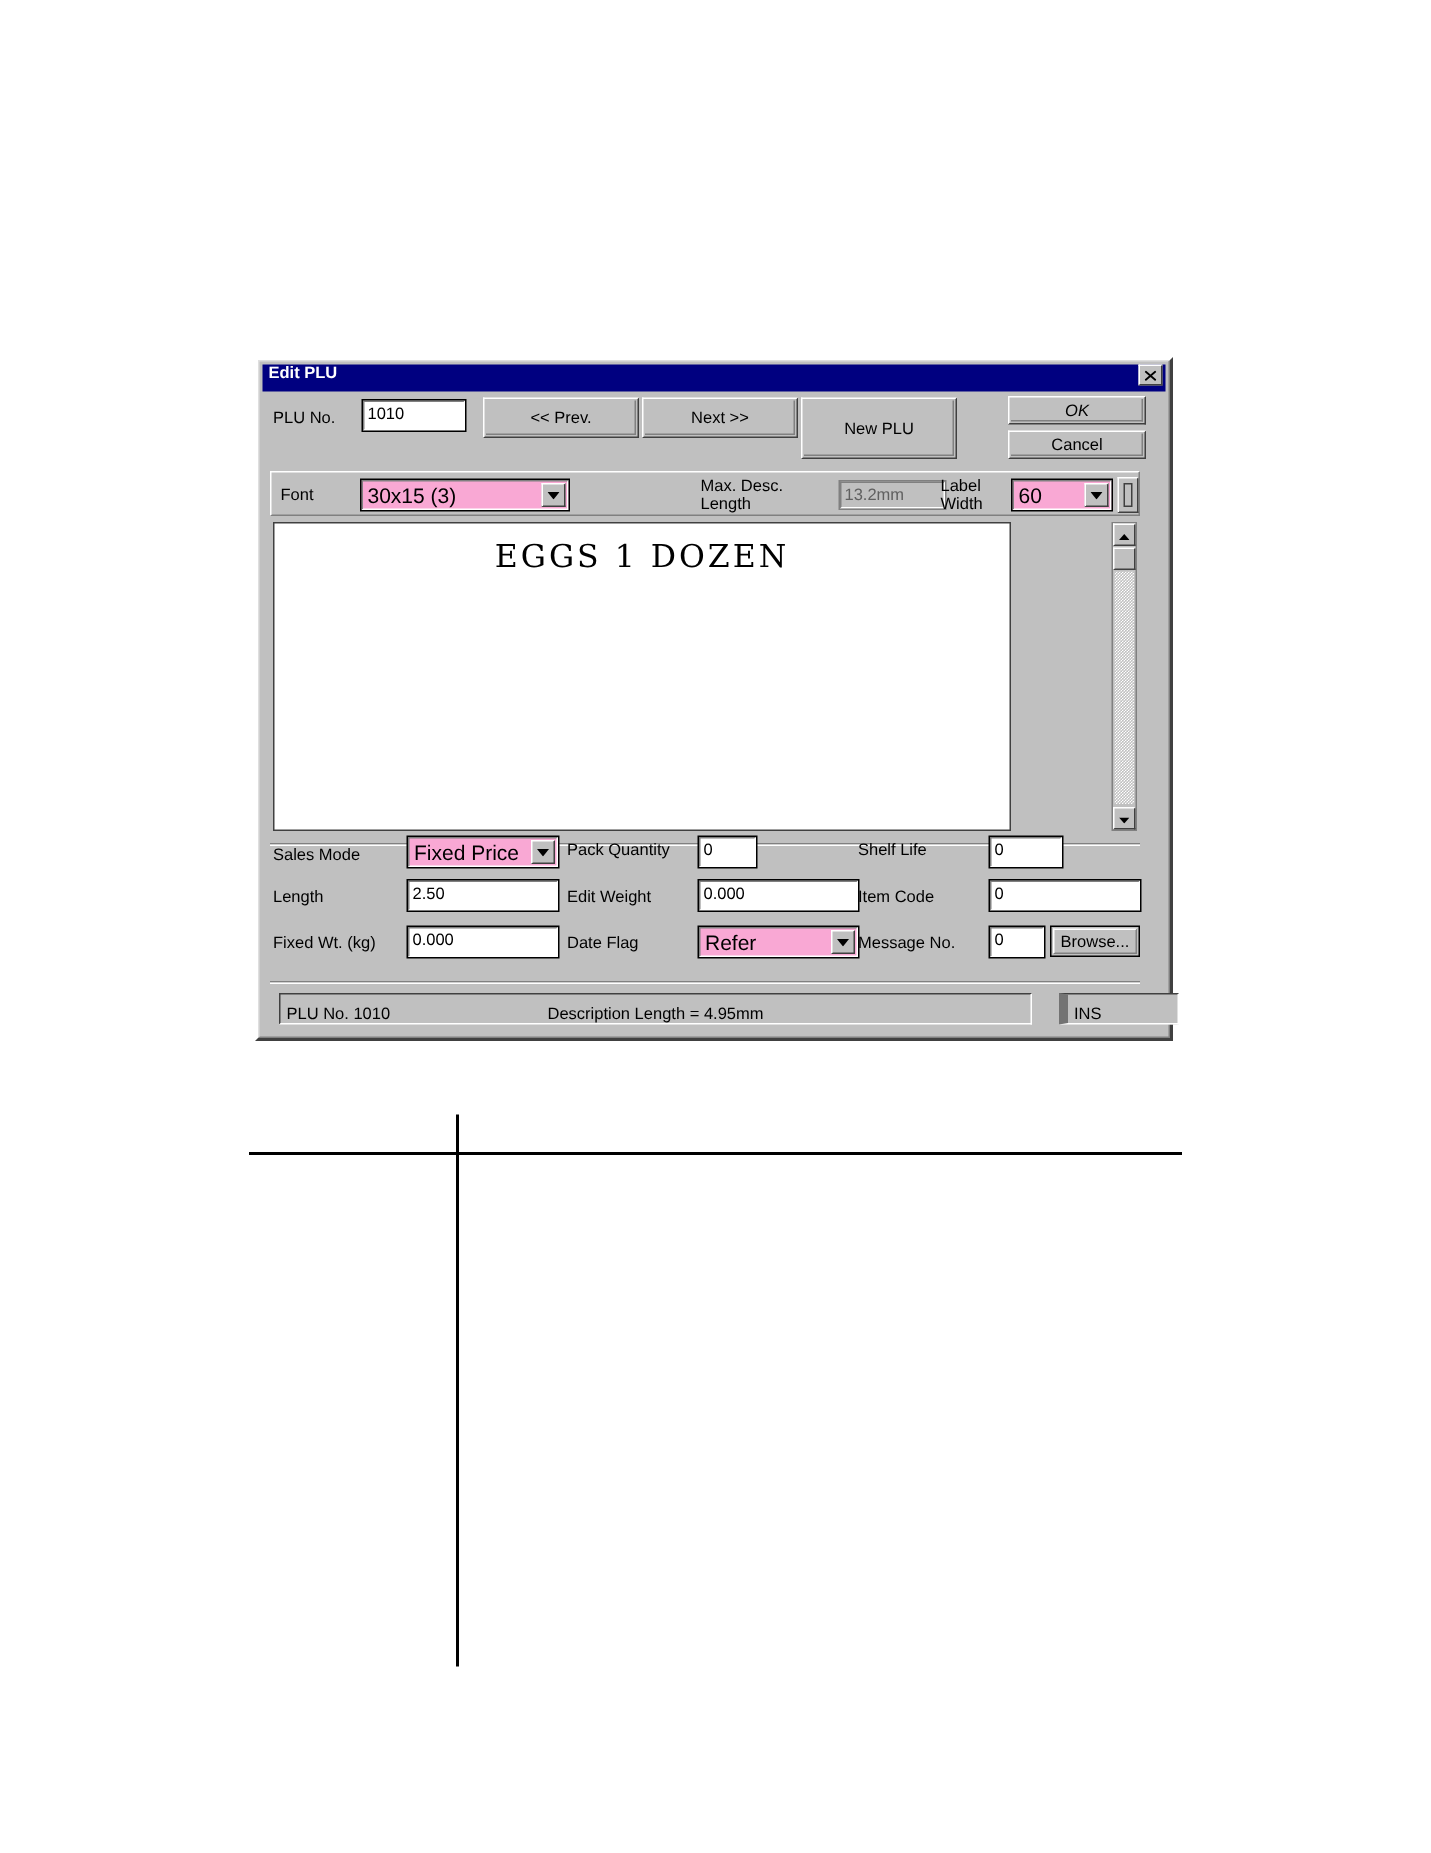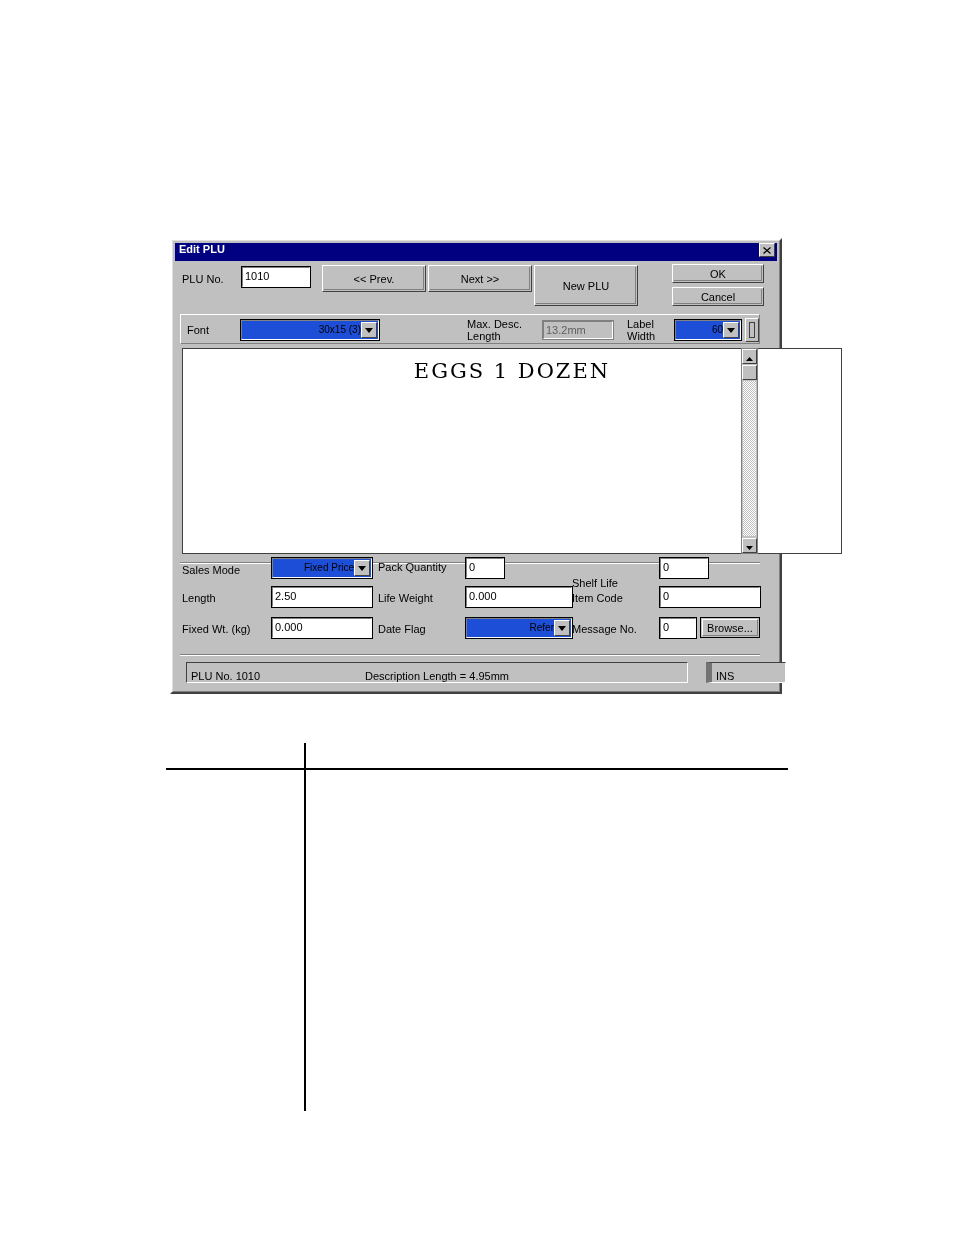--- a/index.html
+++ b/index.html
@@ -114,20 +114,21 @@
     color: #000000;
     padding: 1px 0 0 2px;
     line-height: 14px;
     overflow: hidden;
     white-space: nowrap;
   }
   .textbox.readonly {
     background: #c0c0c0;
     color: #606060;
     outline: 1px solid #808080;
+    margin-left: 17px;
   }
   .btn {
     position: absolute;
     background: #c0c0c0;
     border-top: 1px solid #ffffff;
     border-left: 1px solid #ffffff;
     border-right: 1px solid #404040;
     border-bottom: 1px solid #404040;
     box-sizing: border-box;
     font-size: 11px;
@@ -140,32 +141,31 @@
   .btn .btn-inner {
     position: absolute;
     left: 1px; top: 1px; right: 1px; bottom: 1px;
     border-right: 1px solid #808080;
     border-bottom: 1px solid #808080;
     pointer-events: none;
   }
 
   .combo {
     position: absolute;
-    background: #1d4ed8;
+    background: #f9a8d4;
     border-top: 1px solid #808080;
     border-left: 1px solid #808080;
     border-right: 1px solid #ffffff;
     border-bottom: 1px solid #ffffff;
     outline: 1px solid #000000;
     box-sizing: border-box;
-    font-size: 10px;
+    font-size: 14px;
     display: flex;
     align-items: center;
     overflow: hidden;
-    text-align: right;
   }
   .combo-text {
     flex: 1;
     padding-left: 3px;
     white-space: nowrap;
     line-height: 14px;
     color: #000000;
   }
   .combo-arrow {
     width: 16px;
@@ -197,21 +197,21 @@
   .desc-editor {
     position: absolute;
     left: 10px;
     top: 108px;
     width: 576px;
     height: 206px;
   }
   .desc-area {
     position: absolute;
     left: 0; top: 0;
-    width: 660px;
+    width: 492px;
     height: 206px;
     background: #ffffff;
     border: 1px solid #404040;
     box-sizing: border-box;
   }
   .desc-text {
     position: absolute;
     top: 10px;
     left: 0;
     width: 100%;
@@ -348,21 +348,21 @@
   </div>
   <div class="btn" style="left:256px; top:25px; width:104px; height:27px;">
     <div class="btn-inner"></div>
     <span>Next &gt;&gt;</span>
   </div>
   <div class="btn" style="left:362px; top:25px; width:104px; height:41px;">
     <div class="btn-inner"></div>
     <span>New PLU</span>
   </div>
 
-  <div class="btn" style="left:500px; top:24px; width:92px; height:19px;">
+  <div class="btn" style="left:500px; top:24px; width:92px; height:19px;font-style:italic;">
     <div class="btn-inner"></div>
     <span>OK</span>
   </div>
   <div class="btn" style="left:500px; top:47px; width:92px; height:19px;">
     <div class="btn-inner"></div>
     <span>Cancel</span>
   </div>
 
   <div class="group-panel" style="left:8px; top:74px; width:580px; height:30px;">
     <div class="label" style="left:6px; top:9px;">Font</div>
@@ -434,34 +434,34 @@
 
   <div class="label" style="left:10px; top:352px;">Length</div>
   <div class="textbox" style="left:100px; top:347px; width:100px; height:20px;">2.50</div>
 
   <div class="label" style="left:10px; top:383px;">Fixed Wt. (kg)</div>
   <div class="textbox" style="left:100px; top:378px; width:100px; height:20px;">0.000</div>
 
   <div class="label" style="left:206px; top:321px;">Pack Quantity</div>
   <div class="textbox" style="left:294px; top:318px; width:38px; height:20px;">0</div>
 
-  <div class="label" style="left:206px; top:352px;">Life Weight</div>
+  <div class="label" style="left:206px; top:352px;">Edit Weight</div>
   <div class="textbox" style="left:294px; top:347px; width:106px; height:20px;">0.000</div>
 
   <div class="label" style="left:206px; top:383px;">Date Flag</div>
   <div class="combo" style="left:294px; top:378px; width:106px; height:20px;">
     <span class="combo-text">Refer</span>
     <span class="combo-arrow">
       <svg width="8" height="5" viewBox="0 0 8 5">
           <path d="M0 0 L8 0 L4 5 Z" fill="#000000"></path>
         </svg>
     </span>
   </div>
 
-  <div class="label" style="left:400px; top:321px;margin-top:16px;">Shelf Life</div>
+  <div class="label" style="left:400px; top:321px;">Shelf Life</div>
   <div class="textbox" style="left:488px; top:318px; width:48px; height:20px;">0</div>
 
   <div class="label" style="left:400px; top:352px;">Item Code</div>
   <div class="textbox" style="left:488px; top:347px; width:100px; height:20px;">0</div>
 
   <div class="label" style="left:400px; top:383px;">Message No.</div>
   <div class="textbox" style="left:488px; top:378px; width:36px; height:20px;">0</div>
   <div class="btn" style="left:528px; top:377px; width:60px; height:21px; border:1px solid #000000;">
     <div class="btn-inner" style="border-top:1px solid #ffffff; border-left:1px solid #ffffff;"></div>
     <span>Browse...</span>

